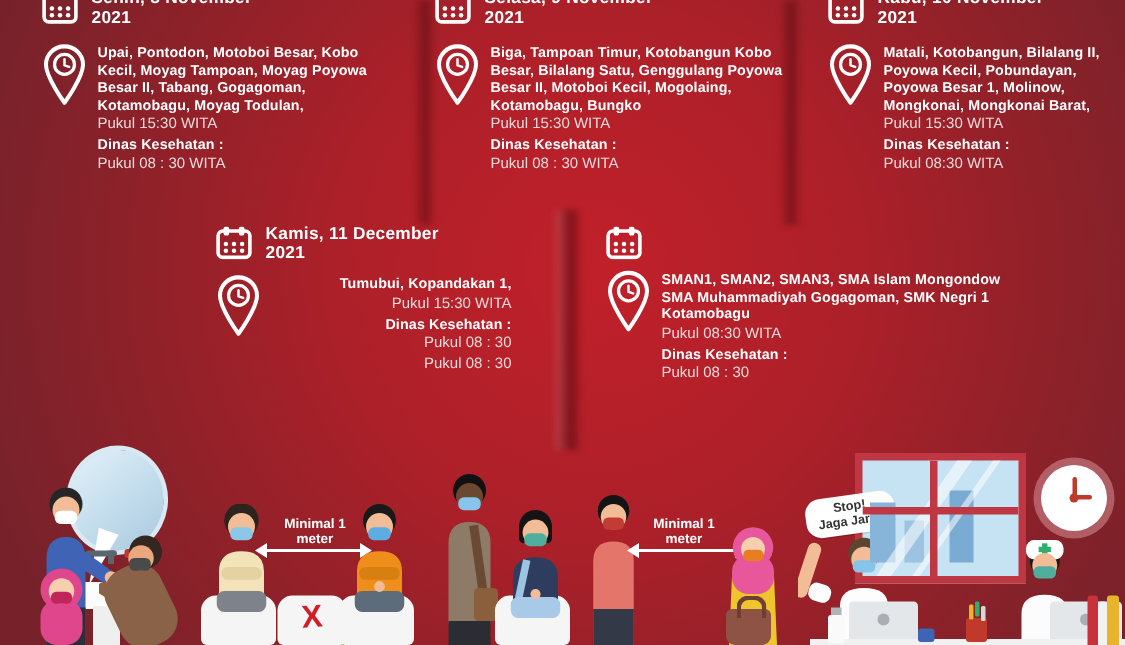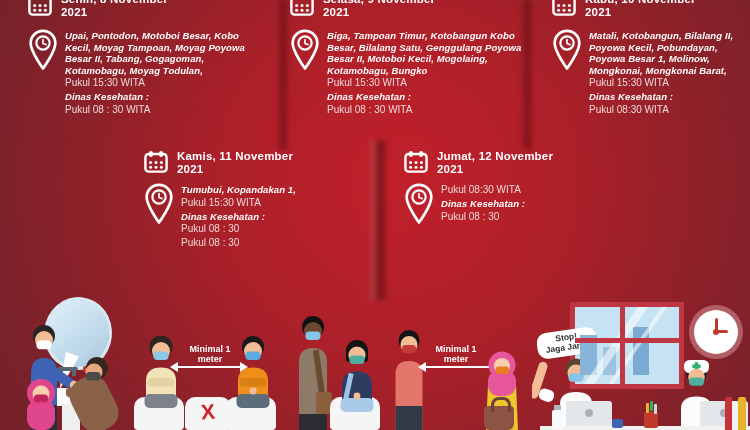--- a/index.html
+++ b/index.html
@@ -11,21 +11,21 @@
   }
   .fold{position:absolute;filter:blur(2px);pointer-events:none;}
   
   .card{position:absolute;color:#fff;}
   .chead{display:flex;gap:9px;align-items:flex-start;}
   .cal{width:24px;height:22px;flex:0 0 auto;margin-top:1px;}
   .ctitle{margin:0;font-size:11.5px;line-height:13px;font-weight:800;letter-spacing:.2px;width:128px;}
   .cbody{display:flex;gap:8px;align-items:flex-start;}
   .pin{width:28px;height:42px;flex:0 0 auto;margin-left:1px;}
   .clines{padding-top:1px;}
-  .clines .ln-bold{font-weight:700;font-size:9.5px;line-height:11.5px;color:#fff;letter-spacing:.1px;margin:0 0 1px;font-style:italic;}
+  .clines .ln-bold{font-weight:700;font-size:9.5px;line-height:11.5px;color:#fff;letter-spacing:.1px;margin:0 0 1px;}
   .clines .ln-reg{font-weight:400;font-size:10px;line-height:12px;color:#ecd9d9;margin:0 0 2px;}
   .clines .ln-bold + .ln-reg{margin-top:0;}
   .clines .ln-reg + .ln-bold{margin-top:2px;}
   
   .scene{position:absolute;left:0;top:300px;width:750px;height:130px;}
   .scene *{position:absolute;}
   .fig{position:absolute;}
   .mirror{left:44px;top:-3px;width:62px;height:67px;border-radius:50%;
     background:linear-gradient(135deg,#e3f1f9 0%,#c2dcec 55%,#a9c9dd 100%);
     border:3px solid #d8e9f3;transform:rotate(6deg);}
@@ -160,48 +160,48 @@
           <div class="ln-reg">Pukul 08:30 WITA</div>
         </div>
     </div>
   </section>
 
   <section class="card" style="left:144px;top:150px;width:205px;">
     <div class="chead">
       <svg class="cal">
           <use href="#ic-cal"></use>
         </svg>
-      <h2 class="ctitle">Kamis, 11 November 2021</h2>
-    </div>
-    <div class="cbody" style="margin-top:7px;">
+      <h2 class="ctitle">Kamis, 11 December 2021</h2>
+    </div>
+    <div class="cbody" style="margin-top:7px;text-align:right;">
       <svg class="pin">
           <use href="#ic-pin"></use>
         </svg>
       <div class="clines" style="width:160px;">
           <div class="ln-bold">Tumubui, Kopandakan 1,</div>
           <div class="ln-reg">Pukul 15:30 WITA</div>
           <div class="ln-bold">Dinas Kesehatan :</div>
           <div class="ln-reg">Pukul 08 : 30</div>
           <div class="ln-reg">Pukul 08 : 30</div>
         </div>
     </div>
   </section>
 
   <section class="card" style="left:404px;top:150px;width:295px;">
     <div class="chead">
       <svg class="cal">
           <use href="#ic-cal"></use>
         </svg>
-      <h2 class="ctitle">Jumat, 12 November 2021</h2>
     </div>
     <div class="cbody" style="margin-top:7px;">
       <svg class="pin">
           <use href="#ic-pin"></use>
         </svg>
       <div class="clines" style="width:248px;">
+          <div class="ln-bold">SMAN1, SMAN2, SMAN3, SMA Islam Mongondow SMA Muhammadiyah Gogagoman, SMK Negri 1 Kotamobagu</div>
           <div class="ln-reg">Pukul 08:30 WITA</div>
           <div class="ln-bold">Dinas Kesehatan :</div>
           <div class="ln-reg">Pukul 08 : 30</div>
         </div>
     </div>
   </section>
 
   <div class="scene">
 
     <div class="mirror"></div>

